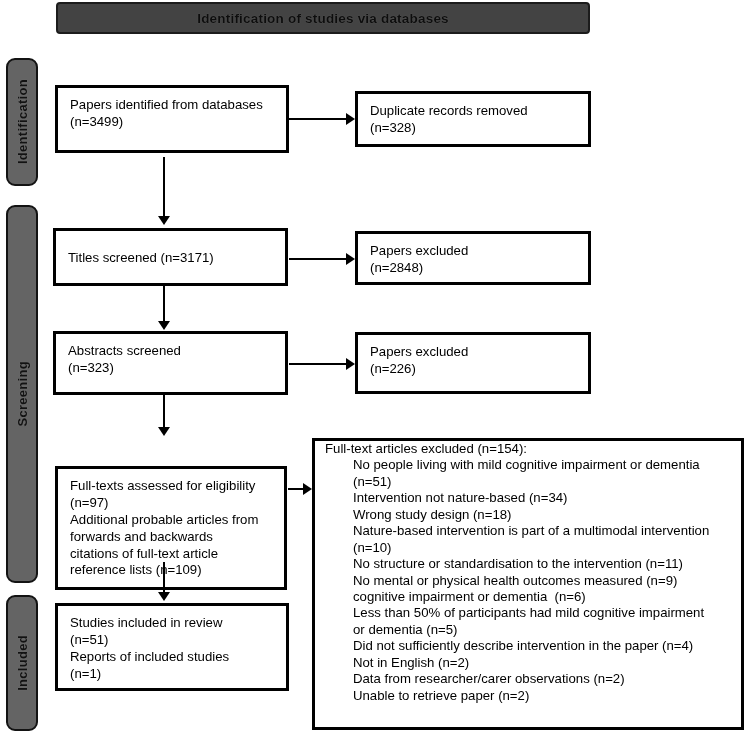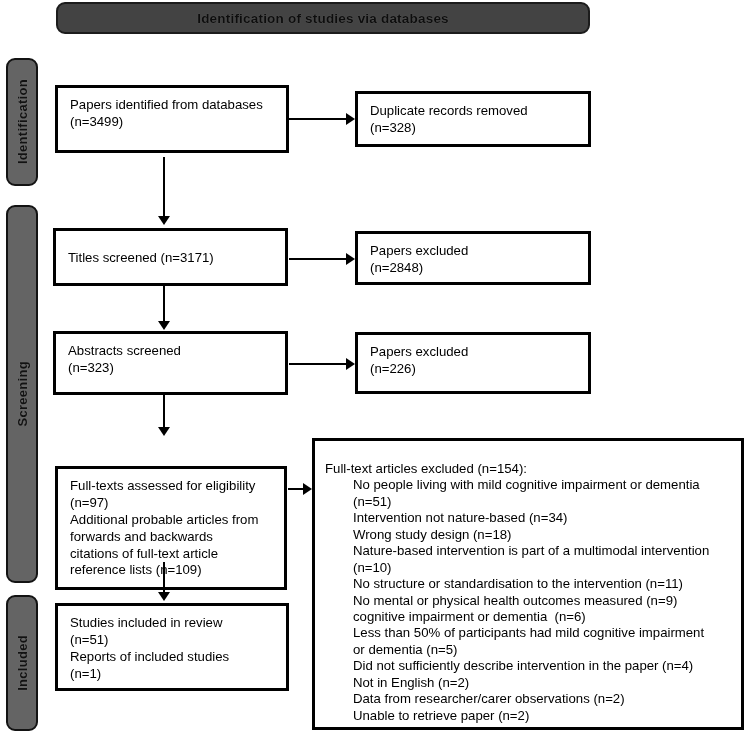--- a/index.html
+++ b/index.html
@@ -21,21 +21,21 @@
 
   
   .header-banner {
     position: absolute;
     left: 56px;
     top: 2px;
     width: 534px;
     height: 32px;
     background: #434343;
     border: 2px solid #1c1c1c;
-    border-radius: 9px;
+    border-radius: 4px;
     display: flex;
     align-items: center;
     justify-content: center;
     box-sizing: border-box;
   }
   .header-banner-label {
     color: #0d0d0d;
     font-size: 13.5px;
     font-weight: bold;
     letter-spacing: 0.2px;
@@ -95,21 +95,21 @@
   
   #box-excl-reasons {
     position: absolute;
     left: 312px;
     top: 438px;
     width: 432px;
     height: 292px;
     background: #ffffff;
     border: 3px solid #000000;
     box-sizing: border-box;
-    padding: 20px 8px 6px 10px;
+    padding: 0 8px 6px 10px;
     color: #000000;
     font-size: 13.2px;
     line-height: 1.245;
   }
   #box-excl-reasons .excl-title { white-space: pre-wrap; }
   #box-excl-reasons .excl-item {
     white-space: pre-wrap;
     padding-left: 28px;
   }
 

